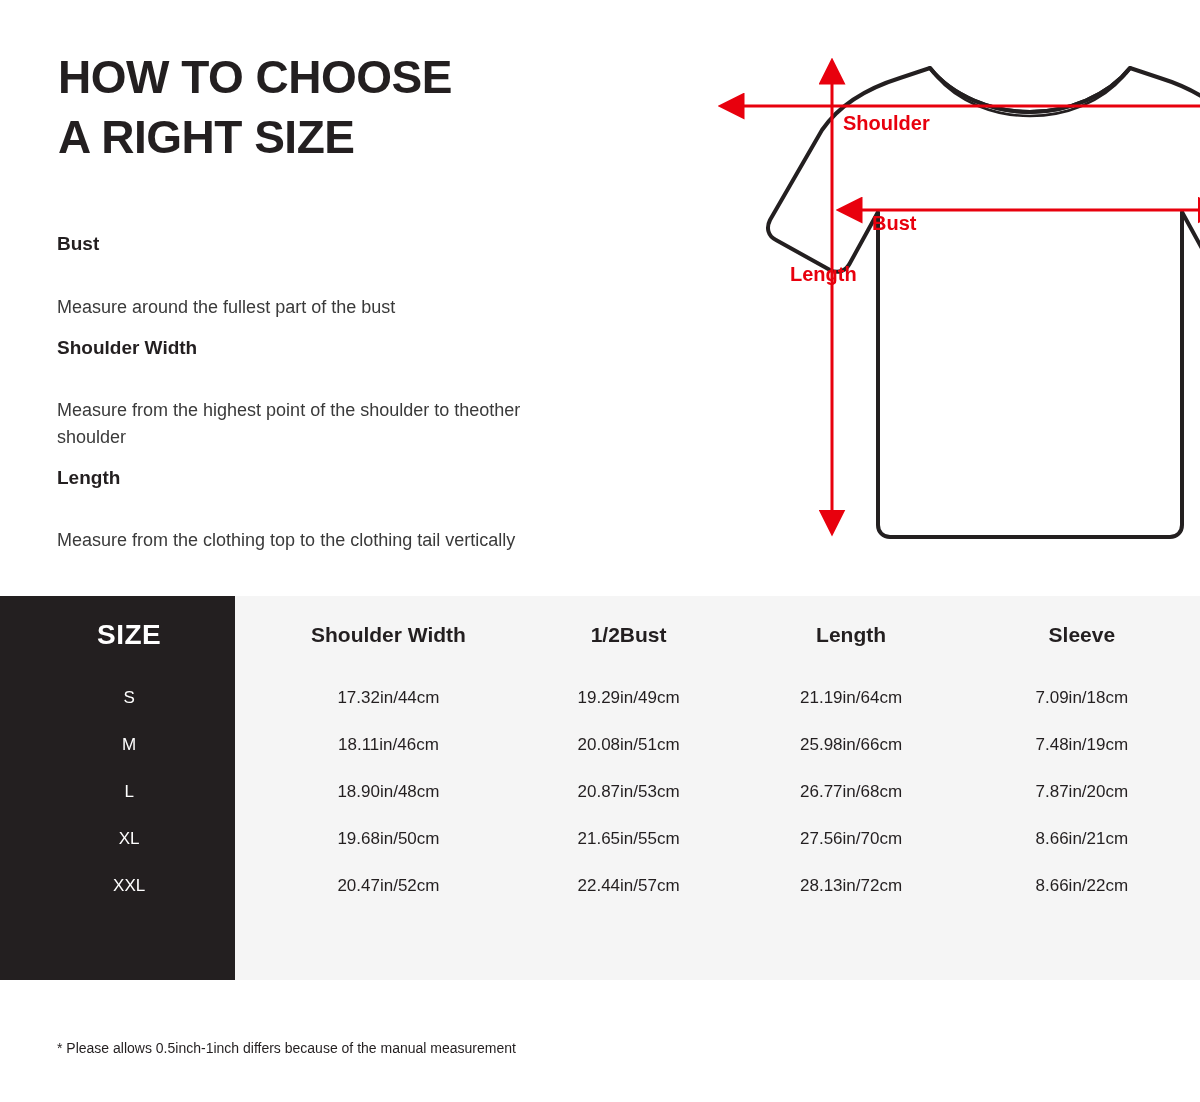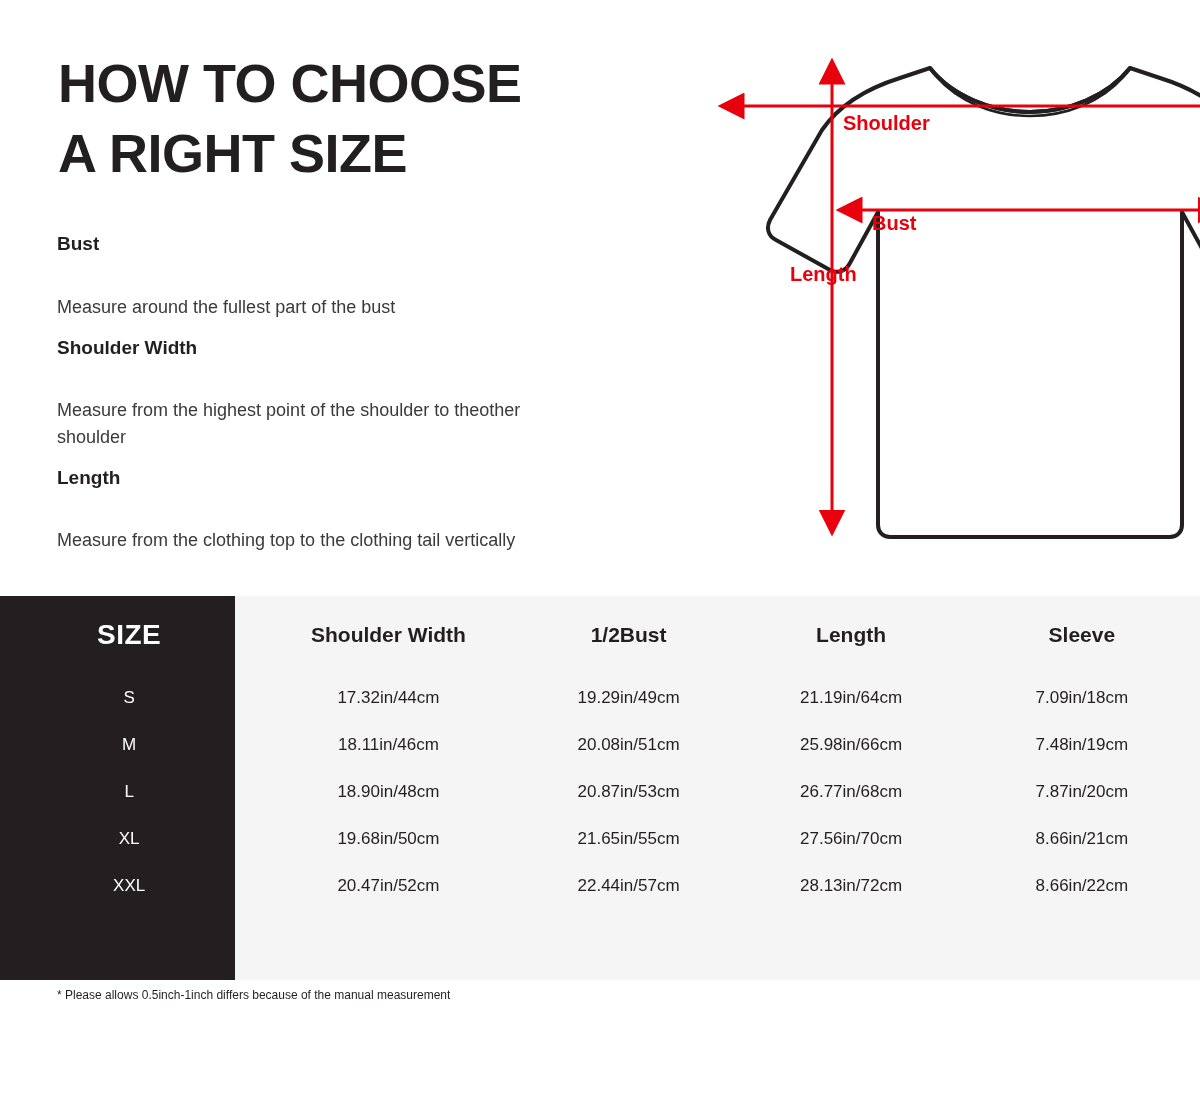--- a/index.html
+++ b/index.html
@@ -23,21 +23,21 @@
     left: 0; top: 0;
     width: 1200px;
     height: 596px;
   }
 
   #headline {
     position: absolute;
     left: 58px;
     top: 48px;
     width: 560px;
-    font-size: 54px;
+    font-size: 46px;
     font-weight: bold;
     line-height: 1.3;
     letter-spacing: -0.5px;
     color: #231f20;
   }
   #headline .hl-line { display: block; }
 
   #definitions {
     position: absolute;
     left: 57px;
@@ -135,22 +135,22 @@
   col.c-size  { width: 235px; }
   col.c-sh    { width: 237px; }
   col.c-bust  { width: 200px; }
   col.c-len   { width: 205px; }
   col.c-slv   { width: 215px; }
 
   
   #footnote {
     position: absolute;
     left: 57px;
-    top: 988px;
-    font-size: 12px;
+    top: 1040px;
+    font-size: 14px;
     color: #231f20;
     white-space: nowrap;
   }
 </style>
 </head>
 <body>
 
 <div id="top-section">
 
   <div id="headline">

